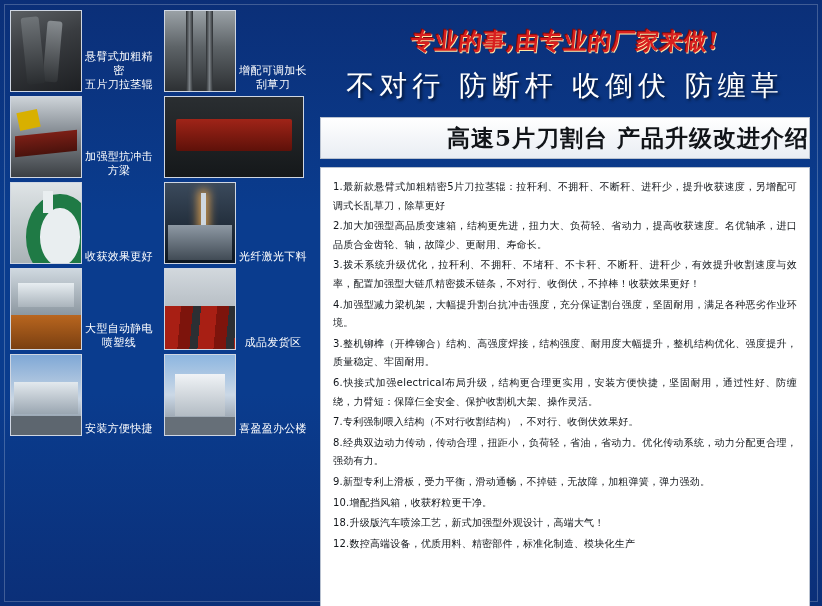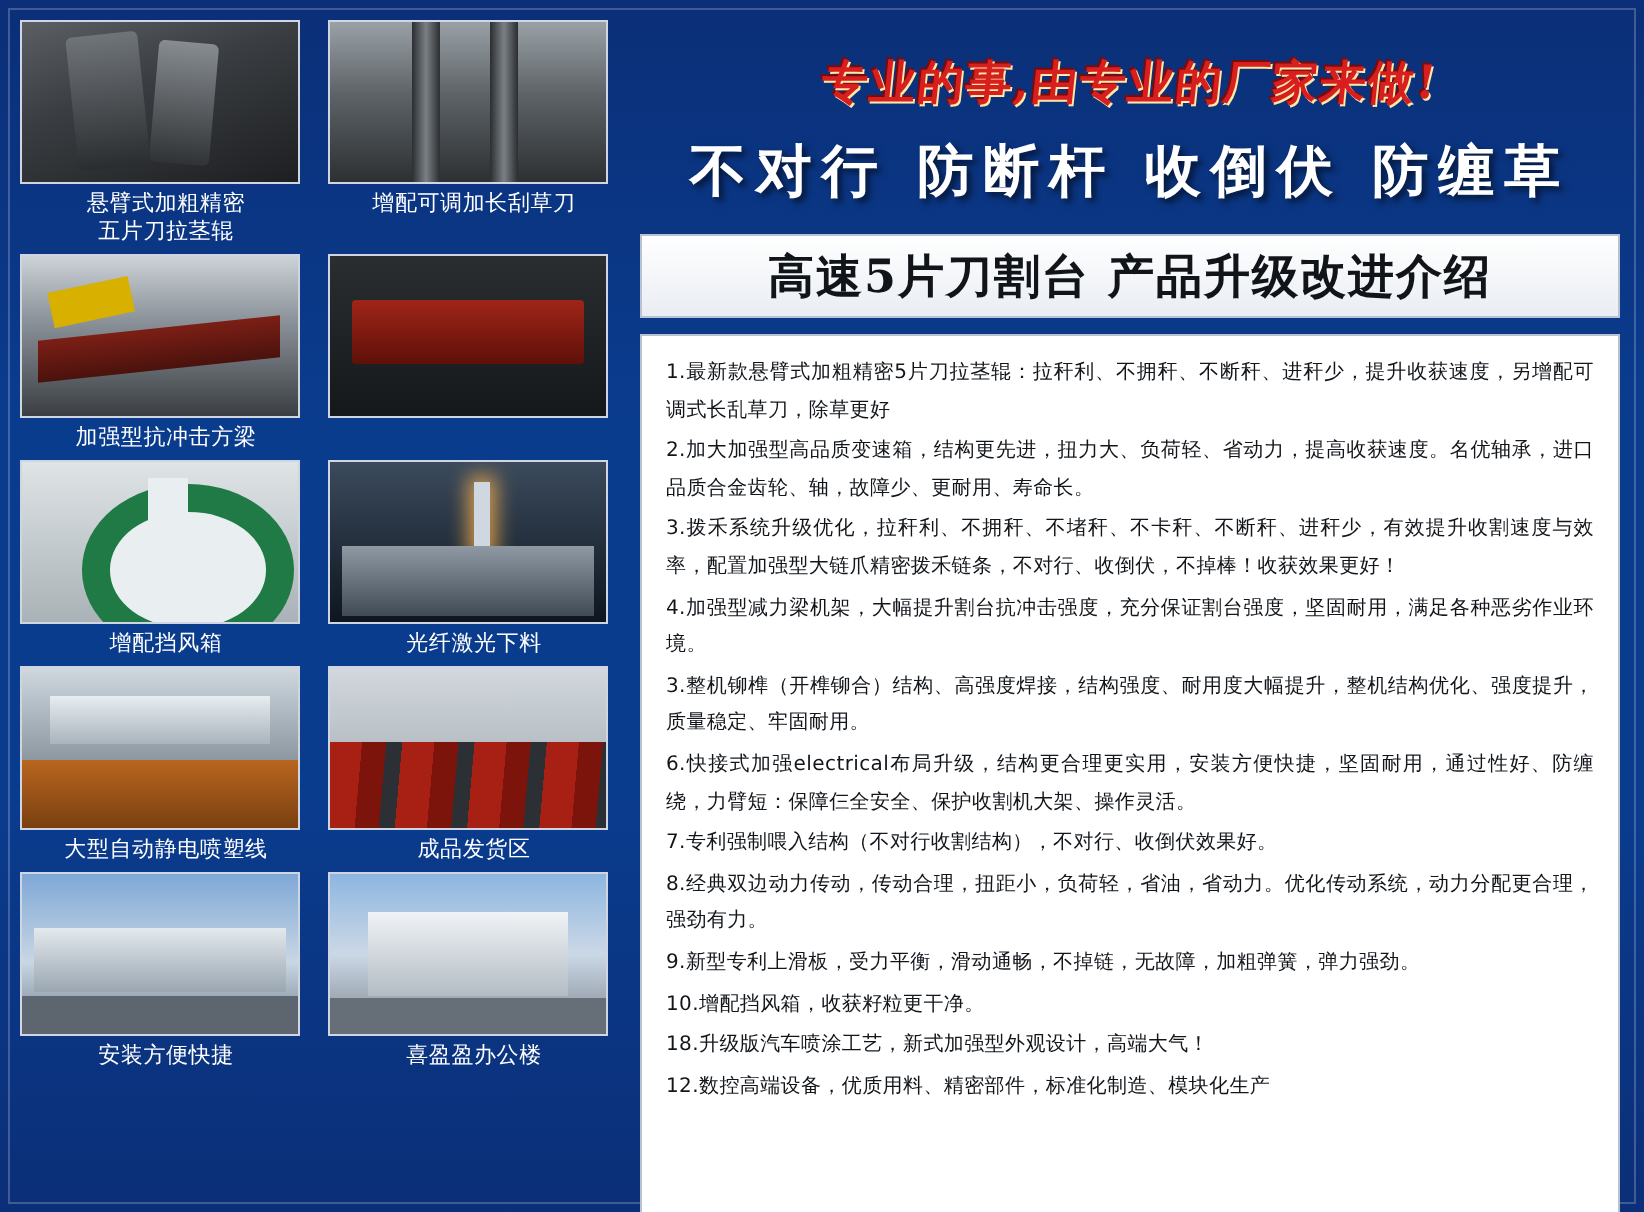--- a/index.html
+++ b/index.html
@@ -42,22 +42,22 @@
     justify-content: flex-start;
   }
   .photo-row {
     display: flex;
     justify-content: space-between;
     margin-bottom: 4px;
   }
   .photo-cell {
     width: 146px;
     display: flex;
-    flex-direction: column;
-    align-items: flex-start;
+    flex-direction: row;
+    align-items: flex-end;
   }
   .photo-frame {
     width: 140px;
     height: 82px;
     border: 1px solid #cfd6e2;
     background: #111;
     box-sizing: border-box;
     overflow: hidden;
     position: relative;
   }
@@ -145,35 +145,35 @@
     font-size: 23px;
     color: #d81f1f;
     letter-spacing: 1px;
     text-shadow: 1px 1px 0 #ffe9a8, -1px -1px 0 #7a0b0b;
     margin-top: 16px;
     transform: skewX(-6deg);
   }
   .headline-sub {
     text-align: center;
     font-family: "DejaVu Serif", "Liberation Serif", serif;
-    font-weight: bold;
+    font-weight: normal;
     font-size: 28px;
     color: #ffffff;
     letter-spacing: 5px;
     margin-top: 10px;
     text-shadow: 2px 2px 3px rgba(0,0,0,0.6);
   }
   .title-bar {
     margin: 12px 2px 0 2px;
     background: linear-gradient(180deg,#ffffff,#e9edf3);
     border: 1px solid #b9c2d0;
     height: 40px;
     display: flex;
     align-items: center;
-    justify-content: center;
+    justify-content: flex-end;
   }
   .title-bar span {
     font-family: "DejaVu Serif", "Liberation Serif", serif;
     font-weight: bold;
     font-size: 23px;
     color: #111418;
     letter-spacing: 1px;
   }
   .body-box {
     margin: 8px 2px 0 2px;
@@ -221,21 +221,21 @@
         <div class="photo-cap">加强型抗冲击方梁</div>
       </div>
       <div class="photo-cell">
         <div class="photo-frame img-d"></div>
       </div>
     </div>
 
     <div class="photo-row">
       <div class="photo-cell">
         <div class="photo-frame img-e"></div>
-        <div class="photo-cap">增配挡风箱</div>
+        <div class="photo-cap">收获效果更好</div>
       </div>
       <div class="photo-cell">
         <div class="photo-frame img-f"></div>
         <div class="photo-cap">光纤激光下料</div>
       </div>
     </div>
 
     <div class="photo-row">
       <div class="photo-cell">
         <div class="photo-frame img-g"></div>

